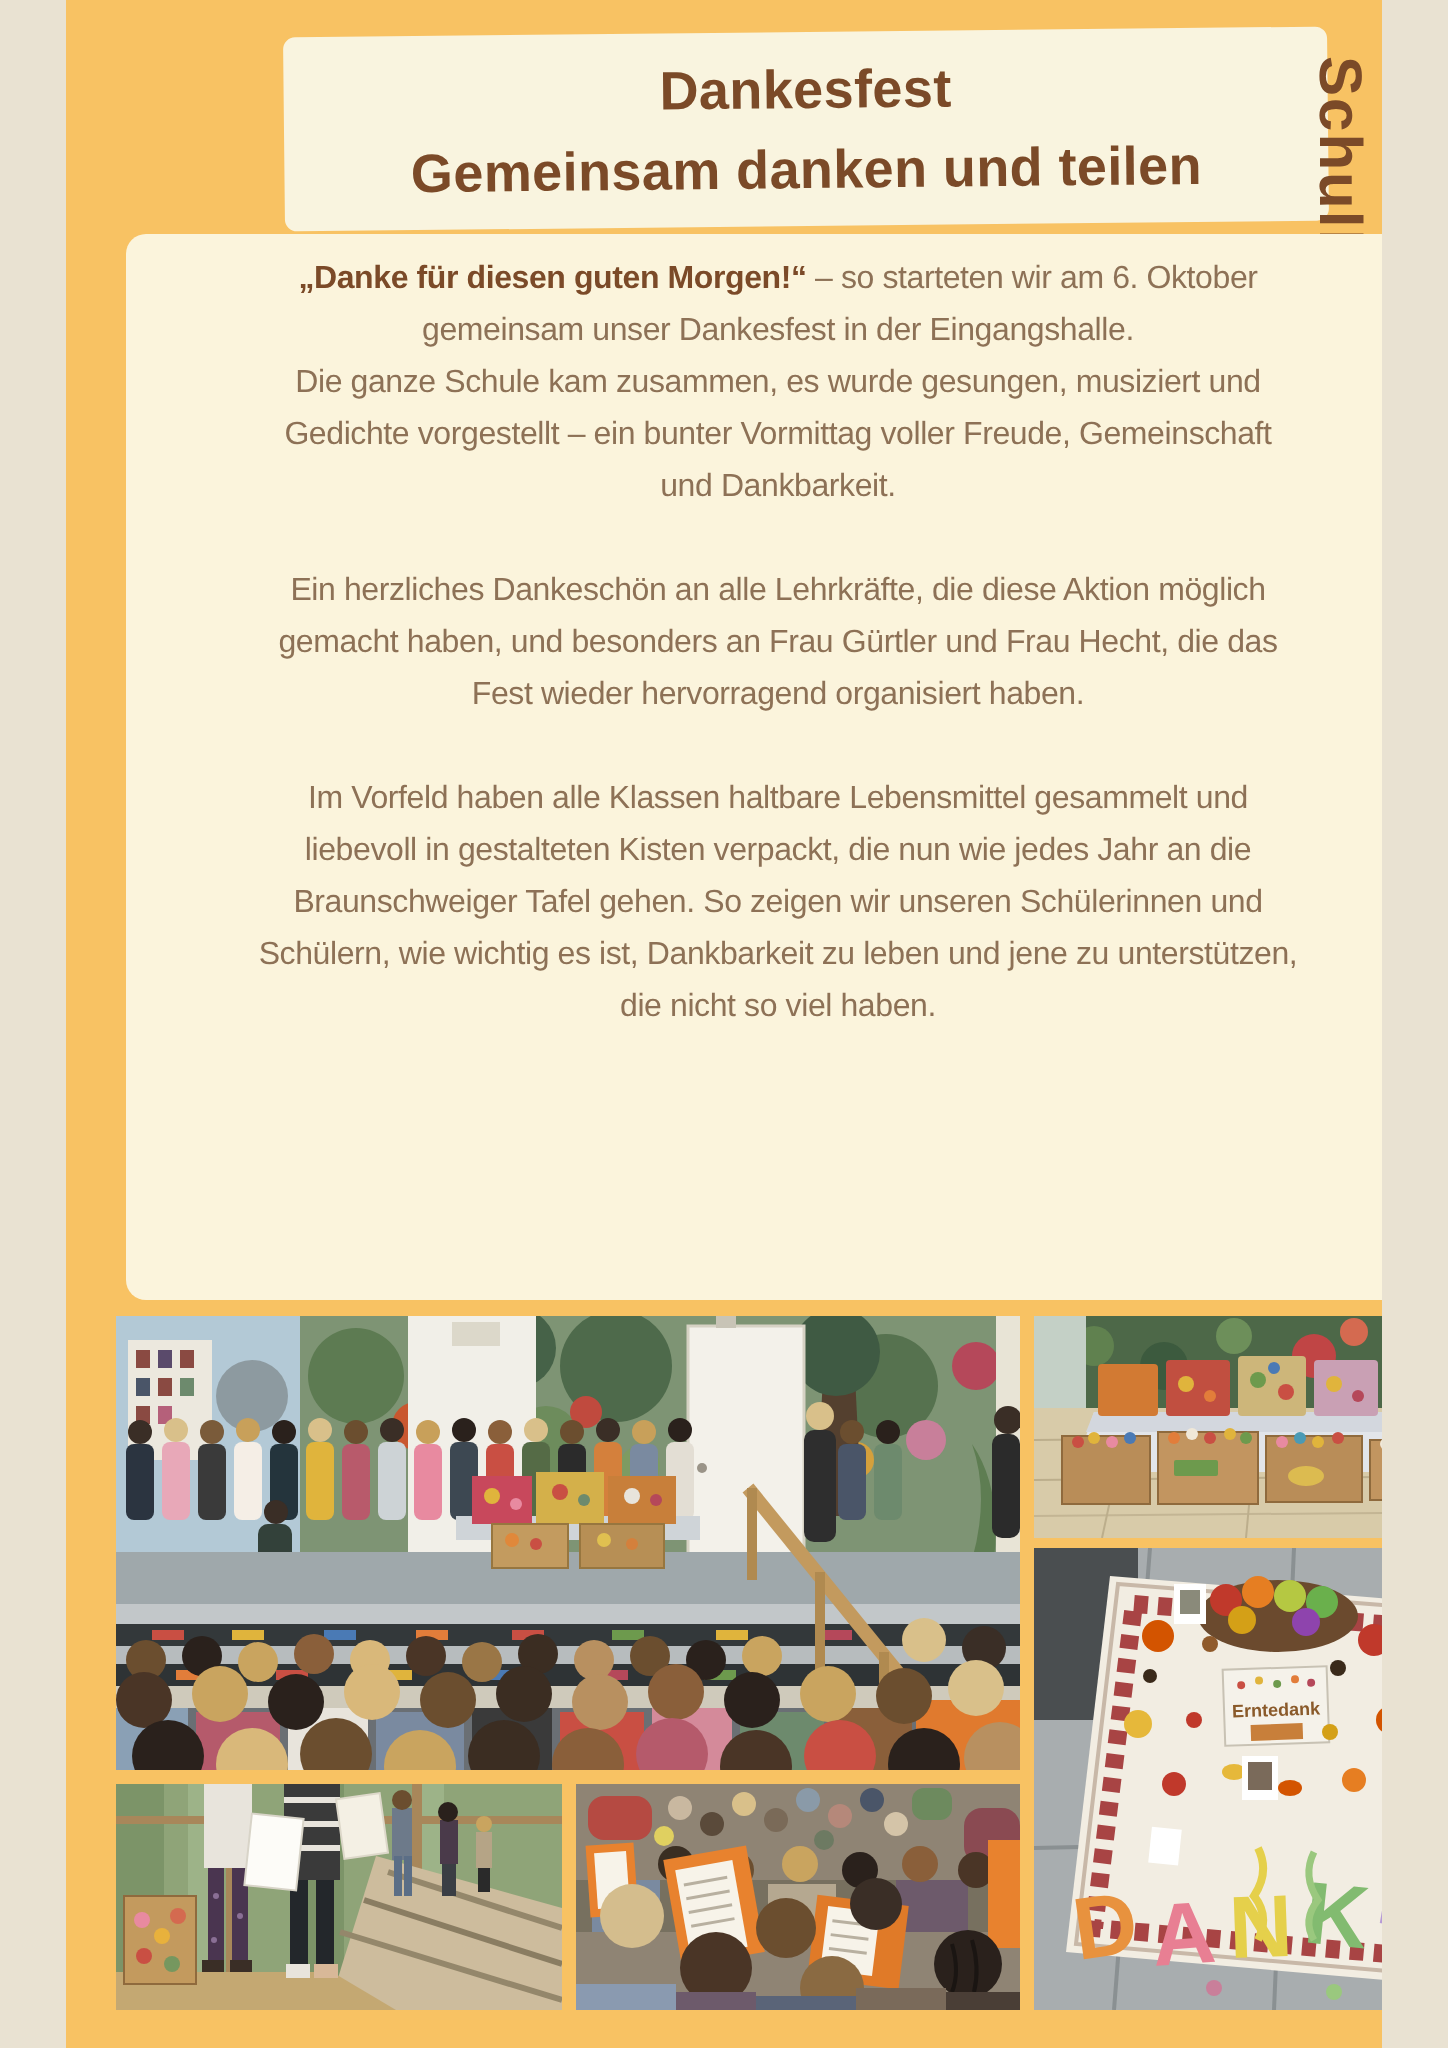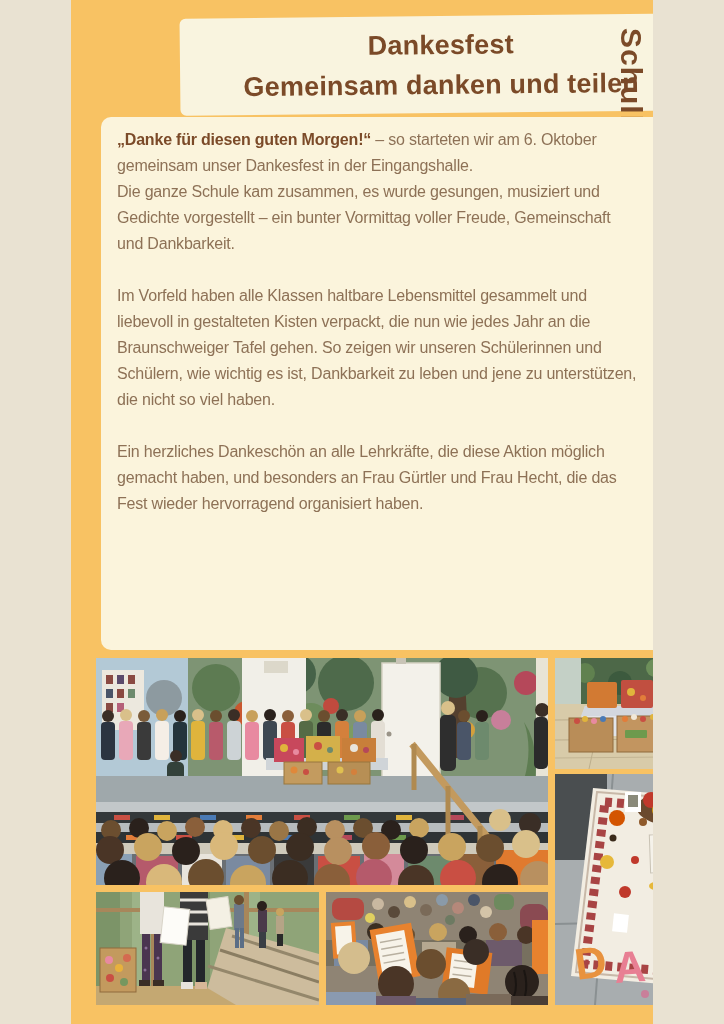--- a/index.html
+++ b/index.html
@@ -1,38 +1,38 @@
 <!DOCTYPE html>
 <html><head>
 <meta charset="utf-8">
 <style>
   html,body { margin:0; padding:0; background:#e9e2d2; }
   .page {
-    position:relative; width:582px; height:1024px; margin:0 auto;
+    position:relative; width:658px; height:1024px; margin:0 auto;
     background:#F8C263; overflow:hidden;
     font-family:"Liberation Sans", sans-serif;
   }
   
   .banner {
     position:absolute; left:109px; top:16px; width:522px; height:97px;
     background:#F9F4DF; border-radius:6px; transform:rotate(-0.6deg);
     display:flex; flex-direction:column; justify-content:center; text-align:center;
   }
   .banner div { color:#7B4A28; font-weight:bold; font-size:27px; line-height:40px; letter-spacing:0.2px; }
   
   .side-label {
     position:absolute; top:28px; right:5px;
     writing-mode:vertical-rl; text-orientation:mixed;
     color:#7B4A28; font-size:30px; font-weight:bold; letter-spacing:1px;
   }
   
   .content-box {
     position:absolute; left:30px; top:117px; width:652px; height:533px;
     background:#FBF4DC; border-radius:10px; box-sizing:border-box;
-    padding:10px 16px 8px; 
+    padding:10px 16px 8px; text-align:center;
     color:#8D7156; font-size:16px; line-height:26px; letter-spacing:-0.2px;
   }
   .content-box p { margin:0 0 26px; white-space:pre-line; }
   .content-box p.last { margin-bottom:0; }
   .content-box strong { color:#7B4A28; }
   
   figure.photo { position:absolute; margin:0; overflow:hidden; background:#cfcabb; }
   figure.photo svg { display:block; width:100%; height:100%; }
   .ph-assembly { left:25px;  top:658px; width:452px; height:227px; }
   .ph-boxes    { left:484px; top:658px; width:223px; height:111px; }
@@ -51,28 +51,28 @@
   </div>
 
   <div class="side-label">Schulleben</div>
 
   <div class="content-box">
     <p><strong>„Danke für diesen guten Morgen!“</strong><span> – so starteten wir am 6. Oktober
 gemeinsam unser Dankesfest in der Eingangshalle.
 Die ganze Schule kam zusammen, es wurde gesungen, musiziert und
 Gedichte vorgestellt – ein bunter Vormittag voller Freude, Gemeinschaft
 und Dankbarkeit.</span></p>
+    <p>Ein herzliches Dankeschön an alle Lehrkräfte, die diese Aktion möglich
+gemacht haben, und besonders an Frau Gürtler und Frau Hecht, die das
+Fest wieder hervorragend organisiert haben.</p>
     <p>Im Vorfeld haben alle Klassen haltbare Lebensmittel gesammelt und
 liebevoll in gestalteten Kisten verpackt, die nun wie jedes Jahr an die
 Braunschweiger Tafel gehen. So zeigen wir unseren Schülerinnen und
 Schülern, wie wichtig es ist, Dankbarkeit zu leben und jene zu unterstützen,
 die nicht so viel haben.</p>
-    <p>Ein herzliches Dankeschön an alle Lehrkräfte, die diese Aktion möglich
-gemacht haben, und besonders an Frau Gürtler und Frau Hecht, die das
-Fest wieder hervorragend organisiert haben.</p>
   </div>
 
   <figure class="photo ph-assembly" aria-label="Schulversammlung in der Eingangshalle">
     <svg viewBox="0 0 452 227" xmlns="http://www.w3.org/2000/svg">
       <rect width="452" height="150" fill="#7e9474"></rect>
 
       <circle cx="120" cy="30" r="24" fill="#5d7b52"></circle>
         <circle cx="250" cy="25" r="28" fill="#4e6a4b"></circle>
       <circle cx="385" cy="35" r="26" fill="#56724f"></circle>
         <circle cx="215" cy="62" r="17" fill="#6d8c5c"></circle>

